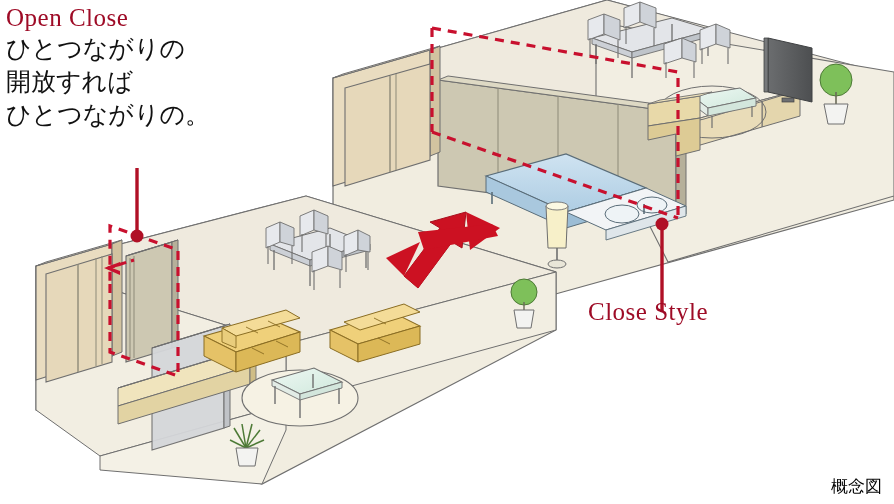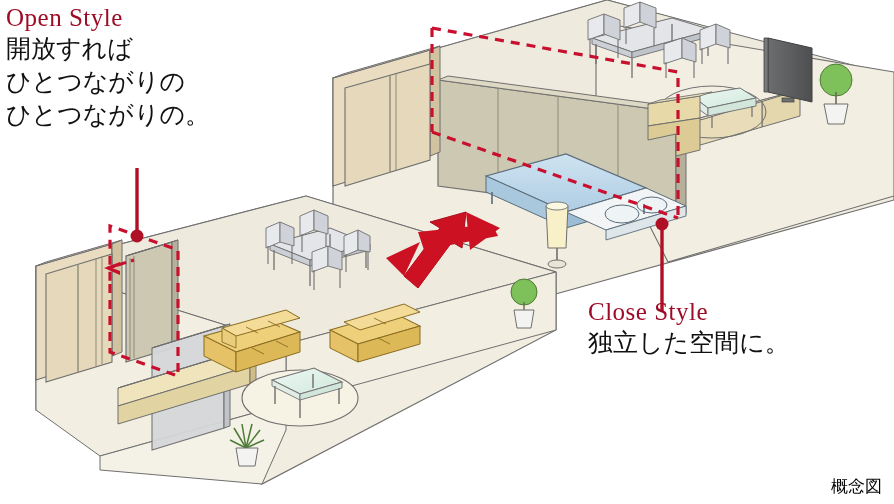--- a/index.html
+++ b/index.html
@@ -357,26 +357,25 @@
       <line x1="137" y1="168" x2="137" y2="232" stroke="#b01026" stroke-width="3.4"></line>
       <circle cx="137" cy="236" r="6.5" fill="#b01026"></circle>
     </g>
     <g>
       <line x1="662" y1="228" x2="662" y2="312" stroke="#b01026" stroke-width="3.4"></line>
       <circle cx="662" cy="224" r="6.5" fill="#b01026"></circle>
     </g>
   </svg>
 
   <div class="txt-block" id="open-block">
-    <div class="style-label">Open Style</div>
+    <div class="style-label">Open Close</div>
+    <div class="jp-line">ひとつながりの</div>
     <div class="jp-line">開放すれば</div>
-    <div class="jp-line">ひとつながりの</div>
     <div class="jp-line">ひとつながりの。</div>
   </div>
 
   <div class="txt-block" id="close-block">
     <div class="style-label">Close Style</div>
-    <div class="jp-line">独立した空間に。</div>
   </div>
 
   <div id="caption">概念図</div>
 
 </div>
 
 </body></html>

